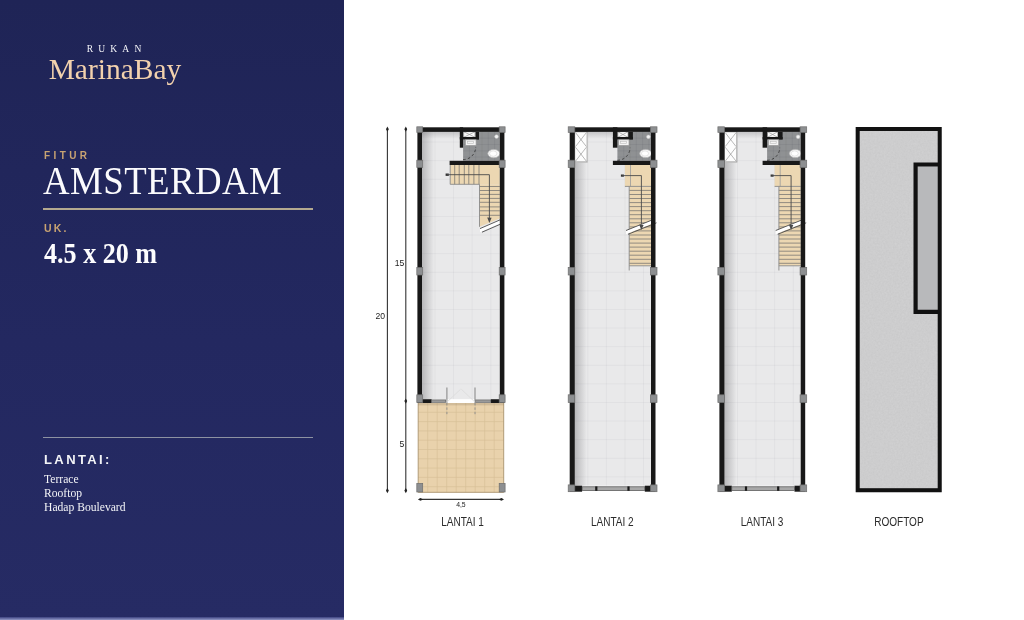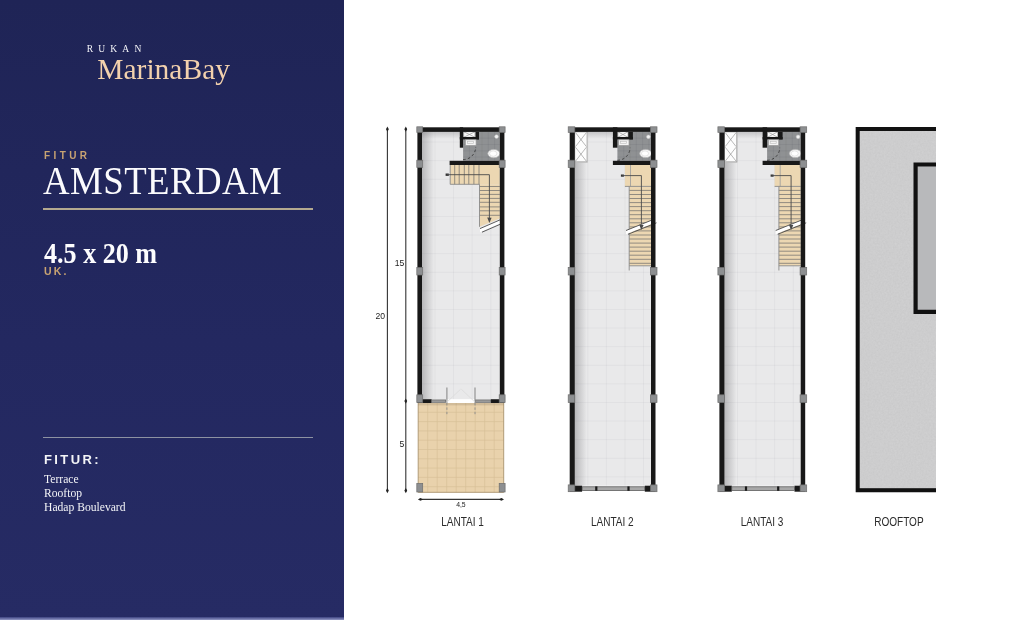--- a/index.html
+++ b/index.html
@@ -1,42 +1,42 @@
 <!DOCTYPE html>
 <html><head><meta charset="utf-8">
 <style>
 html,body{margin:0;padding:0;background:#ffffff;}
-#page{position:relative;width:936px;height:620px;overflow:hidden;
+#page{position:relative;width:1024px;height:620px;overflow:hidden;
       font-family:"Liberation Sans",sans-serif;background:#ffffff;}
 .abs{position:absolute;}
 </style></head>
 <body>
 <div id="page">
 
 <div class="abs" style="left:0;top:0;width:344px;height:620px;background:linear-gradient(180deg,#1f2456 0%,#232860 55%,#262b64 100%);"></div>
 
 <div class="abs" style="left:0;top:616.5px;width:344px;height:3.5px;background:linear-gradient(180deg,#3c4280 0%,#9298c6 100%);"></div>
 
 <div class="abs" style="left:0;top:43.5px;width:228px;text-align:center;font-family:'Liberation Serif',serif;font-size:9.5px;letter-spacing:5.2px;text-indent:5.2px;color:#f4f4f8;">RUKAN</div>
 
-<div class="abs" style="left:0;top:53px;width:230px;text-align:right;font-family:'Liberation Serif',serif;font-size:29.5px;color:#f2d1ad;">MarinaBay</div>
+<div class="abs" style="left:0;top:53px;width:230px;text-align:center;font-family:'Liberation Serif',serif;font-size:29.5px;color:#f2d1ad;">MarinaBay</div>
 
 <div class="abs" style="left:44px;top:149.6px;font-size:10px;font-weight:bold;letter-spacing:3.4px;color:#c8a372;">FITUR</div>
 
 <div class="abs" style="left:43px;top:157.2px;transform:scale(0.92,1);transform-origin:0 0;font-family:'Liberation Serif',serif;font-size:40px;letter-spacing:0.5px;color:#fbfbfd;">AMSTERDAM</div>
 
 <div class="abs" style="left:43px;top:208.4px;width:269.5px;height:1.2px;background:#b4a98f;"></div>
 
-<div class="abs" style="left:44px;top:222.3px;font-size:10.5px;font-weight:bold;letter-spacing:2.2px;color:#c8a372;margin-top:43px;">UK.</div>
+<div class="abs" style="left:44px;top:222.3px;font-size:10.5px;font-weight:bold;letter-spacing:2.2px;color:#c8a372;">UK.</div>
 
 <div class="abs" style="left:44px;top:236px;transform:scale(0.87,1);transform-origin:0 0;font-family:'Liberation Serif',serif;font-size:30px;font-weight:bold;color:#fdfdfe;">4.5 x 20 m</div>
 
 <div class="abs" style="left:43px;top:437px;width:269.5px;height:1.2px;background:#8d92a2;"></div>
 
-<div class="abs" style="left:44px;top:451.5px;font-size:13px;font-weight:bold;letter-spacing:2.4px;color:#f3f4f7;">FITUR:</div>
+<div class="abs" style="left:44px;top:451.5px;font-size:13px;font-weight:bold;letter-spacing:2.4px;color:#f3f4f7;">LANTAI:</div>
 
 <div class="abs" style="left:44px;top:471.5px;transform:scale(0.88,1);transform-origin:0 0;font-family:'Liberation Serif',serif;font-size:13.2px;line-height:14px;color:#f3f4f7;">Terrace<br>Rooftop<br>Hadap Boulevard</div>
 
 <svg class="abs" style="left:0;top:0;" width="1024" height="620" viewBox="0 0 1024 620">
 <defs>
 <filter id="concrete" x="0%" y="0%" width="100%" height="100%">
 <feTurbulence type="fractalNoise" baseFrequency="0.55" numOctaves="3" stitchTiles="stitch" result="n"></feTurbulence>
 <feColorMatrix in="n" type="matrix" values="0 0 0 0 0.35 0 0 0 0 0.35 0 0 0 0 0.35 0 0 0 0.5 0" result="nn"></feColorMatrix>
 <feComposite in="nn" in2="SourceGraphic" operator="in"></feComposite>
 </filter>

